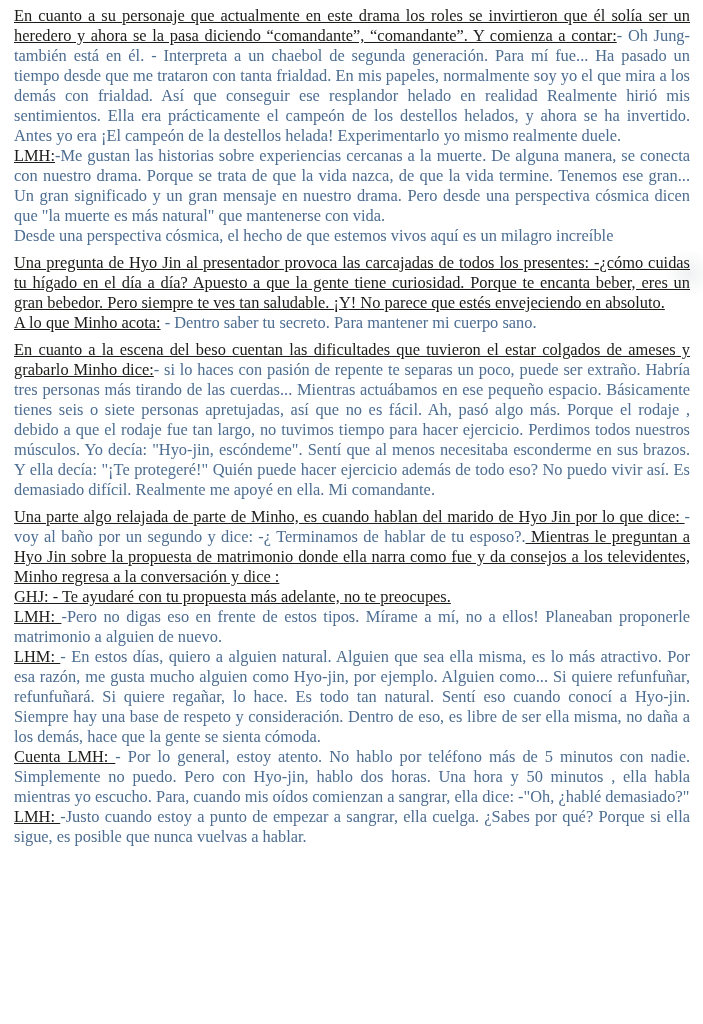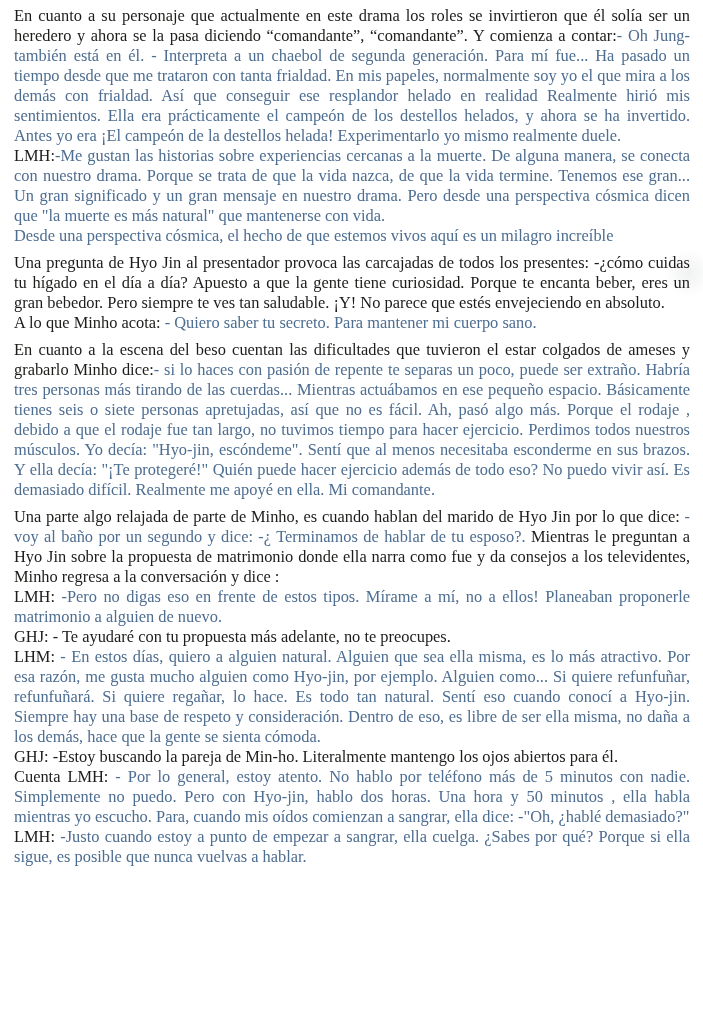--- a/index.html
+++ b/index.html
@@ -26,20 +26,21 @@
   }
   .doc p {
     margin: 0;
   }
   .doc p.gap-before {
     margin-top: 7px;
   }
   .run-normal, .run-label {
     color: var(--text-color, #1c1c1a);
     font-style: normal;
+    text-decoration: underline;
   }
   .run-quote {
     color: var(--quote-color, #4d6d91);
   }
   .scan-artifact {
     position: absolute;
     right: -10px;
     top: 250px;
     width: 48px;
     height: 46px;
@@ -52,23 +53,22 @@
 </head>
 <body>
 
 <div class="page">
   <div class="scan-artifact"></div>
   <div class="doc" id="doc">
       <p><span class="run-normal">En cuanto a su personaje que actualmente en este drama los roles se invirtieron que él solía ser un heredero y ahora se la pasa diciendo “comandante”, “comandante”.  Y comienza a contar:</span><span class="run-quote">- Oh Jung- también está en él.  - Interpreta a un chaebol de segunda generación. Para mí fue... Ha pasado un tiempo desde que me trataron con tanta frialdad.   En mis papeles, normalmente soy yo el que mira a  los demás con frialdad. Así que conseguir ese resplandor helado en realidad Realmente hirió mis sentimientos.  Ella era prácticamente el campeón de los destellos helados, y ahora se ha invertido. Antes yo era ¡El campeón de la destellos helada! Experimentarlo yo mismo realmente duele.</span></p>
       <p><span class="run-label">LMH:</span><span class="run-quote">-Me gustan las historias sobre experiencias cercanas a la muerte.  De alguna manera, se conecta con nuestro drama. Porque se trata de que la vida nazca, de que la vida termine. Tenemos ese gran... Un gran significado y un gran mensaje en nuestro drama. Pero desde una perspectiva cósmica dicen que "la muerte es más natural" que mantenerse con vida.</span></p>
       <p><span class="run-quote">Desde una perspectiva cósmica, el hecho de que estemos vivos aquí es un milagro increíble</span></p>
       <p class="gap-before"><span class="run-normal">Una pregunta de Hyo Jin al presentador provoca las carcajadas de todos los presentes: -¿cómo cuidas tu hígado en el día a día? Apuesto a que la gente tiene curiosidad. Porque te encanta beber, eres un gran bebedor. Pero siempre te ves tan saludable. ¡Y! No parece que estés envejeciendo en absoluto.</span></p>
-      <p><span class="run-normal">A lo que Minho acota:</span><span class="run-quote"> - Quiero saber tu secreto. Para mantener mi cuerpo sano.</span></p>
+      <p><span class="run-normal">A lo que Minho acota:</span><span class="run-quote"> - Dentro saber tu secreto. Para mantener mi cuerpo sano.</span></p>
       <p class="gap-before"><span class="run-normal">En cuanto a la escena del beso cuentan las dificultades que tuvieron el estar colgados de ameses y grabarlo Minho dice:</span><span class="run-quote">- si lo haces con pasión de repente te separas un poco, puede ser extraño. Habría tres personas más tirando de las cuerdas... Mientras actuábamos en ese pequeño espacio. Básicamente tienes seis o siete personas apretujadas, así que no es fácil. Ah, pasó algo más. Porque el rodaje  , debido a que el rodaje fue tan largo, no tuvimos tiempo para hacer ejercicio. Perdimos todos nuestros músculos. Yo decía: "Hyo-jin, escóndeme". Sentí que al menos necesitaba esconderme en sus brazos. Y ella decía: "¡Te protegeré!" Quién puede hacer ejercicio además de todo eso? No puedo vivir así. Es demasiado difícil.  Realmente me apoyé en ella. Mi comandante.</span></p>
       <p class="gap-before"><span class="run-normal">Una parte algo relajada de parte de Minho, es cuando hablan del marido de Hyo Jin por lo que dice: </span><span class="run-quote">-voy al baño por un segundo y dice: -¿ Terminamos de hablar de tu esposo?.</span><span class="run-normal"> Mientras le preguntan a Hyo Jin sobre la propuesta de matrimonio donde ella narra como fue y da consejos a los televidentes, Minho regresa a la conversación y dice :</span></p>
+      <p><span class="run-normal">GHJ: - Te ayudaré con tu propuesta más adelante, no te preocupes.</span></p>
       <p><span class="run-label">LMH: </span><span class="run-quote">-Pero no digas eso en frente de estos tipos. Mírame a mí, no a ellos!  Planeaban proponerle matrimonio a alguien de nuevo.</span></p>
-      <p><span class="run-normal">GHJ: - Te ayudaré con tu propuesta más adelante, no te preocupes.</span></p>
       <p><span class="run-label">LHM: </span><span class="run-quote">- En estos días, quiero a alguien natural. Alguien que sea ella misma, es lo más atractivo. Por esa razón, me gusta mucho alguien como Hyo-jin, por ejemplo. Alguien como... Si quiere refunfuñar, refunfuñará. Si quiere regañar, lo hace. Es todo tan natural. Sentí eso cuando conocí a Hyo-jin. Siempre hay una base de respeto y consideración. Dentro de eso, es libre de ser ella misma, no daña a los demás, hace que la gente se sienta cómoda.</span></p>
-      <p><span class="run-normal">GHJ: -Estoy buscando la pareja de Min-ho. Literalmente mantengo los ojos abiertos para él.</span></p>
       <p><span class="run-label">Cuenta LMH: </span><span class="run-quote">- Por lo general, estoy atento. No hablo por teléfono más de 5 minutos con nadie. Simplemente no puedo. Pero con Hyo-jin, hablo dos horas. Una hora y 50 minutos , ella habla mientras yo escucho.  Para,   cuando mis oídos comienzan a sangrar, ella dice: -"Oh, ¿hablé demasiado?"</span></p>
       <p><span class="run-label">LMH: </span><span class="run-quote">-Justo cuando estoy a punto de empezar a sangrar, ella cuelga. ¿Sabes por qué? Porque si ella sigue, es posible que nunca vuelvas a hablar.</span></p>
     </div>
 </div>
 
 </body></html>

